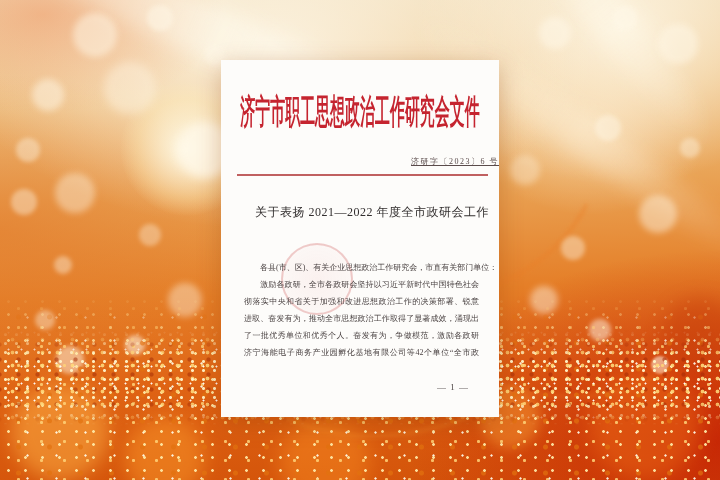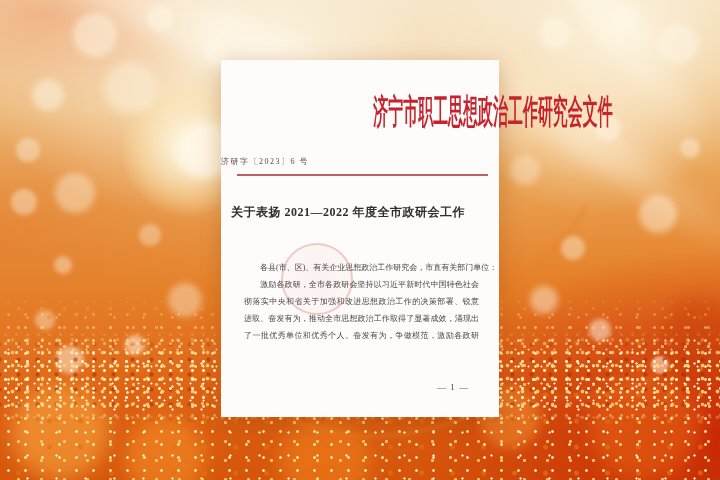--- a/index.html
+++ b/index.html
@@ -60,37 +60,37 @@
     background-position:0 0, 5px 3px, 9px 7px, 2px 11px;
     -webkit-mask-image:linear-gradient(180deg, transparent, #000 30%, #000 75%, transparent);
     mask-image:linear-gradient(180deg, transparent, #000 30%, #000 75%, transparent);
   }
   
   .paper{
     position:absolute;left:221px;top:60px;width:278px;height:357px;z-index:4;
     background:var(--c-paper,#fdfcfa);
     box-shadow:0 6px 22px rgba(140,55,0,0.30);
   }
-  .doc-header-wrap{position:absolute;top:33px;left:0;right:0;display:flex;justify-content:flex-start;}
+  .doc-header-wrap{position:absolute;top:33px;left:0;right:0;display:flex;justify-content:center;}
   .doc-header{
     font-size:34px;line-height:1.12;font-weight:bold;white-space:nowrap;
     color:var(--c-header_red,#c5242f);transform:scaleX(0.44);
     font-family:"Liberation Serif","DejaVu Serif",serif;
   }
   .doc-number{
-    position:absolute;top:96px;left:0;right:0;text-align:left;
-    font-size:8px;letter-spacing:1.5px;color:var(--c-doc_number_text,#5a4b4b);
+    position:absolute;top:96px;left:0;right:0;text-align:right;
+    font-size:8px;letter-spacing:1.5px;color:var(--c-doc_number_text,#5a4b4b);text-decoration:underline;
   }
   .divider{
     position:absolute;top:114px;left:16px;right:11px;height:2px;
     background:var(--c-divider_red,#c06060);
   }
   .doc-title{
-    position:absolute;top:141px;left:10px;right:10px;text-align:left;
-    font-weight:bold;color:var(--c-title_text,#322e2e);
+    position:absolute;top:141px;left:10px;right:10px;text-align:right;
+    font-weight:normal;color:var(--c-title_text,#322e2e);
   }
   .doc-title .doc-title-line{font-size:12px;line-height:23px;letter-spacing:0.5px;}
   .seal{
     position:absolute;left:60px;top:183px;width:68px;height:68px;border-radius:50%;
     border:2px solid var(--c-seal_red,rgba(200,60,60,0.22));
     background:radial-gradient(circle, rgba(220,100,100,0.07), rgba(220,100,100,0.03) 70%, transparent 75%);
     filter:blur(0.6px);
   }
   .doc-body{position:absolute;top:199px;left:23px;width:235px;color:var(--c-body_text,#4c4444);}
   .doc-body .body-line{
@@ -164,16 +164,17 @@
     <div class="doc-title">
         <div class="doc-title-line">关于表扬 2021—2022 年度全市政研会工作</div>
       </div>
     <div class="seal"></div>
     <div class="doc-body">
         <div class="body-line">各县(市、区)、有关企业思想政治工作研究会，市直有关部门单位：</div>
         <div class="body-line">　　激励各政研，全市各政研会坚持以习近平新时代中国特色社会</div>
         <div class="body-line">彻落实中央和省关于加强和改进思想政治工作的决策部署、锐意</div>
         <div class="body-line">进取、奋发有为，推动全市思想政治工作取得了显著成效，涌现出</div>
         <div class="body-line">了一批优秀单位和优秀个人。奋发有为，争做模范，激励各政研</div>
+        <div class="body-line">济宁海能电子商务产业园孵化基地有限公司等42个单位“全市政</div>
       </div>
     <div class="page-number">— 1 —</div>
   </div>
 </div>
 
 </body></html>

